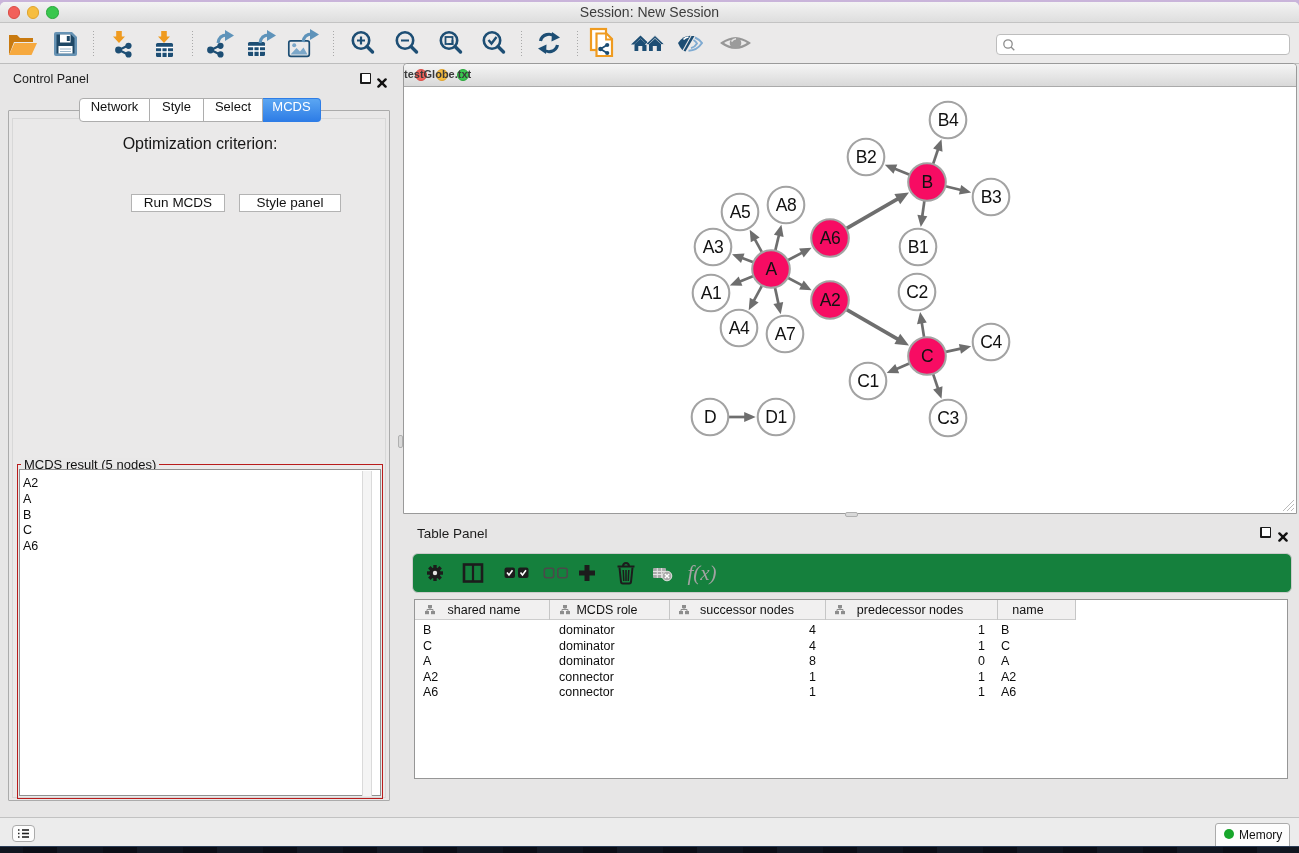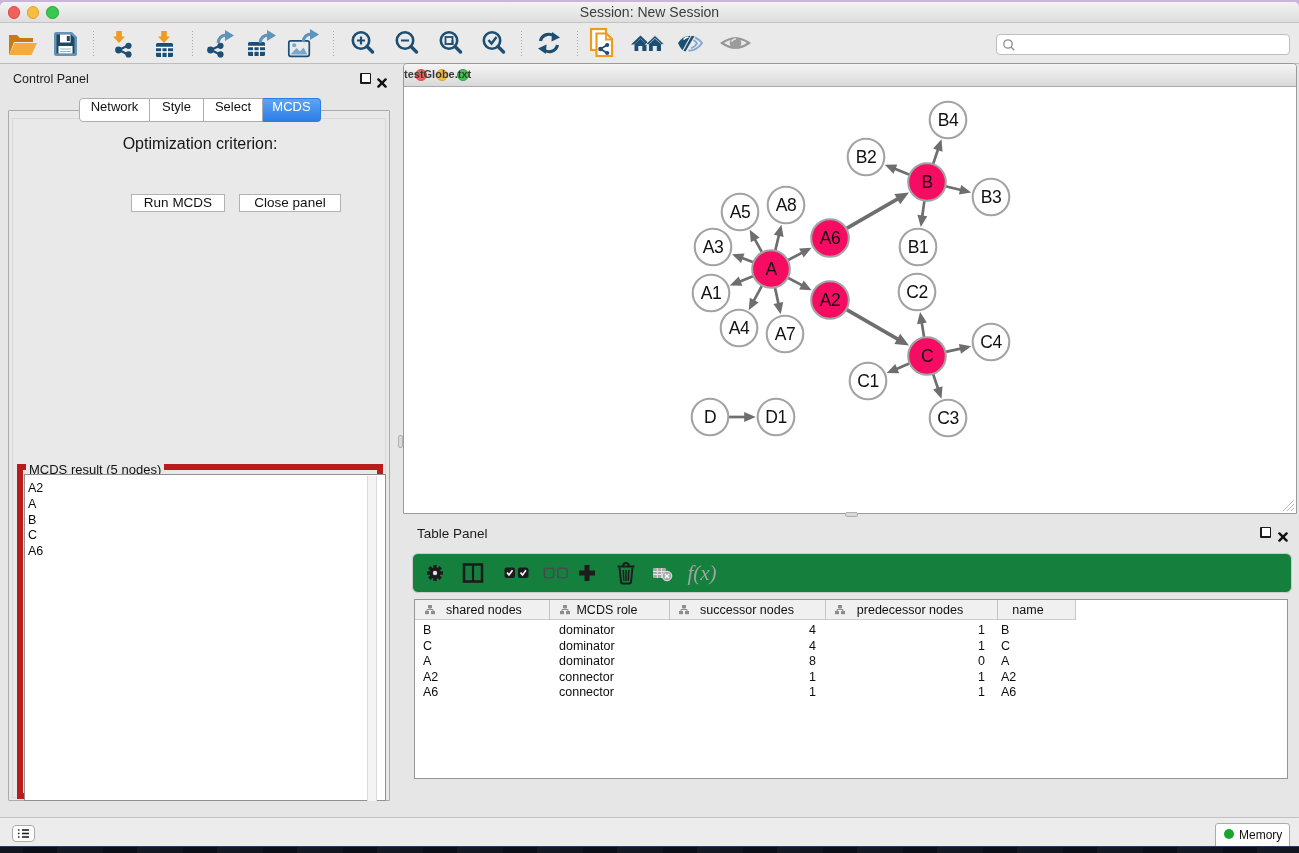--- a/index.html
+++ b/index.html
@@ -14,21 +14,21 @@
 .ptitle{font-size:12.5px;color:#1c1c1c;}
 .sqico{width:11px;height:11px;border:1.4px solid #1b1b1b;border-left-width:2.2px;border-bottom-width:2.2px;border-radius:1px;background:#fff;}
 .tabs{position:absolute;display:flex;height:24px;z-index:5;}
 .tab{border:1px solid #adadad;border-left:none;background:#fff;font-size:13px;color:#111;text-align:center;line-height:15px;}
 .tab.first{border-left:1px solid #adadad;border-radius:4px 0 0 4px;}
 .tab.last{border-radius:0 4px 4px 0;}
 .tab.sel{background:linear-gradient(#5ba6f2,#2e7de6);color:#fff;border-color:#2e7de6;}
 .btn{position:absolute;background:#fff;border:1px solid #b3b3b3;border-radius:0;font-size:13.5px;color:#111;text-align:center;margin-left:36px;}
 .panelbox{position:absolute;left:8px;top:46px;width:382px;height:691px;border:1px solid #ababab;background:#e9e8e8;border-radius:1px;}
 .innerbox{position:absolute;left:3px;top:7px;width:374px;height:680px;border:1px solid #d8d8d8;background:#eae9e9;}
-.titled{position:absolute;border:6px solid #b91c1c;padding-left:16px;}
+.titled{position:absolute;border:1px solid #b91c1c;padding-left:16px;}
 .tlabel{position:absolute;top:-7px;left:3px;background:#e9e8e8;padding:0 3px;font-size:13px;color:#111;line-height:13px;}
 .winbar{background:linear-gradient(#f5f5f5,#d9d9d9);border-bottom:1px solid #aaa;border-radius:4px 4px 0 0;}
 </style></head><body>
 <div class="app">
   <div class="titlebar">
     <div class="tl" style="left:7.5px;background:#f2605a;border:0.5px solid #d94d46;"></div>
     <div class="tl" style="left:26.8px;background:#f6bd3f;border:0.5px solid #dfa32e;"></div>
     <div class="tl" style="left:46.4px;background:#39c74e;border:0.5px solid #2aa63c;"></div>
     <div class="title">Session: New Session</div>
   </div>
@@ -199,21 +199,21 @@
     <div class="tabs" style="left:79px;top:34px;">
       <div class="tab first" style="width:71px;">Network</div>
       <div class="tab" style="width:54px;">Style</div>
       <div class="tab" style="width:59px;">Select</div>
       <div class="tab sel last" style="width:58px;">MCDS</div>
     </div>
     <div class="panelbox">
       <div class="innerbox"></div>
       <div class="abs" style="left:0;width:382px;top:24px;text-align:center;font-size:16px;color:#161616;">Optimization criterion:</div>
       <div class="btn" style="left:86px;top:83px;width:94px;height:18px;line-height:15px;">Run MCDS</div>
-      <div class="btn" style="left:194px;top:83px;width:102px;height:18px;line-height:15px;">Close panel</div>
+      <div class="btn" style="left:194px;top:83px;width:102px;height:18px;line-height:15px;">Style panel</div>
       <div class="titled" style="left:8px;top:353px;width:366px;height:335px;">
         <div class="tlabel">MCDS result (5 nodes)</div>
         <div class="abs" style="left:1px;top:4px;width:362px;height:327px;background:#fff;border:1px solid #909090;">
           <div class="abs" style="left:3px;top:6px;font-size:12.5px;line-height:15.8px;color:#0c0c0c;">A2<br>A<br>B<br>C<br>A6</div>
           <div class="abs" style="right:8px;top:1px;width:10px;height:325px;background:#f4f4f4;border-left:1px solid #dadada;border-right:1px solid #dadada;"></div>
         </div>
       </div>
     </div>
   </div>
 
@@ -392,21 +392,21 @@
 <text x="289" y="26" text-anchor="middle" font-family="Liberation Serif,serif" font-style="italic" font-size="21" fill="#a2a2a2">f(x)</text>
           </svg>
     </div>
     <div class="abs" style="left:11px;top:80px;width:874px;height:180px;background:#fff;border:1px solid #969696;">
           <div style="position:absolute;left:0;top:0;width:660px;height:20px;background:#f1f0f0;border-bottom:1px solid #cdcdcd;">
             <div style="position:absolute;left:134px;top:0;width:1px;height:20px;background:#c6c6c6;"></div>
             <div style="position:absolute;left:254px;top:0;width:1px;height:20px;background:#c6c6c6;"></div>
             <div style="position:absolute;left:410px;top:0;width:1px;height:20px;background:#c6c6c6;"></div>
             <div style="position:absolute;left:582px;top:0;width:1px;height:20px;background:#c6c6c6;"></div>
             <div style="position:absolute;left:660px;top:0;width:1px;height:20px;background:#c6c6c6;"></div>
-            <div style="position:absolute;left:-21px;top:3px;width:180px;text-align:center;font-size:12.5px;color:#111;">shared nodes</div>
+            <div style="position:absolute;left:-21px;top:3px;width:180px;text-align:center;font-size:12.5px;color:#111;">shared name</div>
             <div style="position:absolute;left:102px;top:3px;width:180px;text-align:center;font-size:12.5px;color:#111;">MCDS role</div>
             <div style="position:absolute;left:242px;top:3px;width:180px;text-align:center;font-size:12.5px;color:#111;">successor nodes</div>
             <div style="position:absolute;left:405px;top:3px;width:180px;text-align:center;font-size:12.5px;color:#111;">predecessor nodes</div>
             <div style="position:absolute;left:523px;top:3px;width:180px;text-align:center;font-size:12.5px;color:#111;">name</div>
             <svg style="position:absolute;left:10px;top:5px;" width="10" height="10" viewBox="0 0 10 10">
               <g fill="#8d8d8d">
                 <rect x="3" y="0" width="4" height="3.2"></rect>
                 <rect x="0" y="6" width="4" height="3.2"></rect>
                 <rect x="6" y="6" width="4" height="3.2"></rect>
                 <path d="M5 3 L5 5 M2 6 L2 4.5 L8 4.5 L8 6" stroke="#8d8d8d" stroke-width="1" fill="none"></path>

